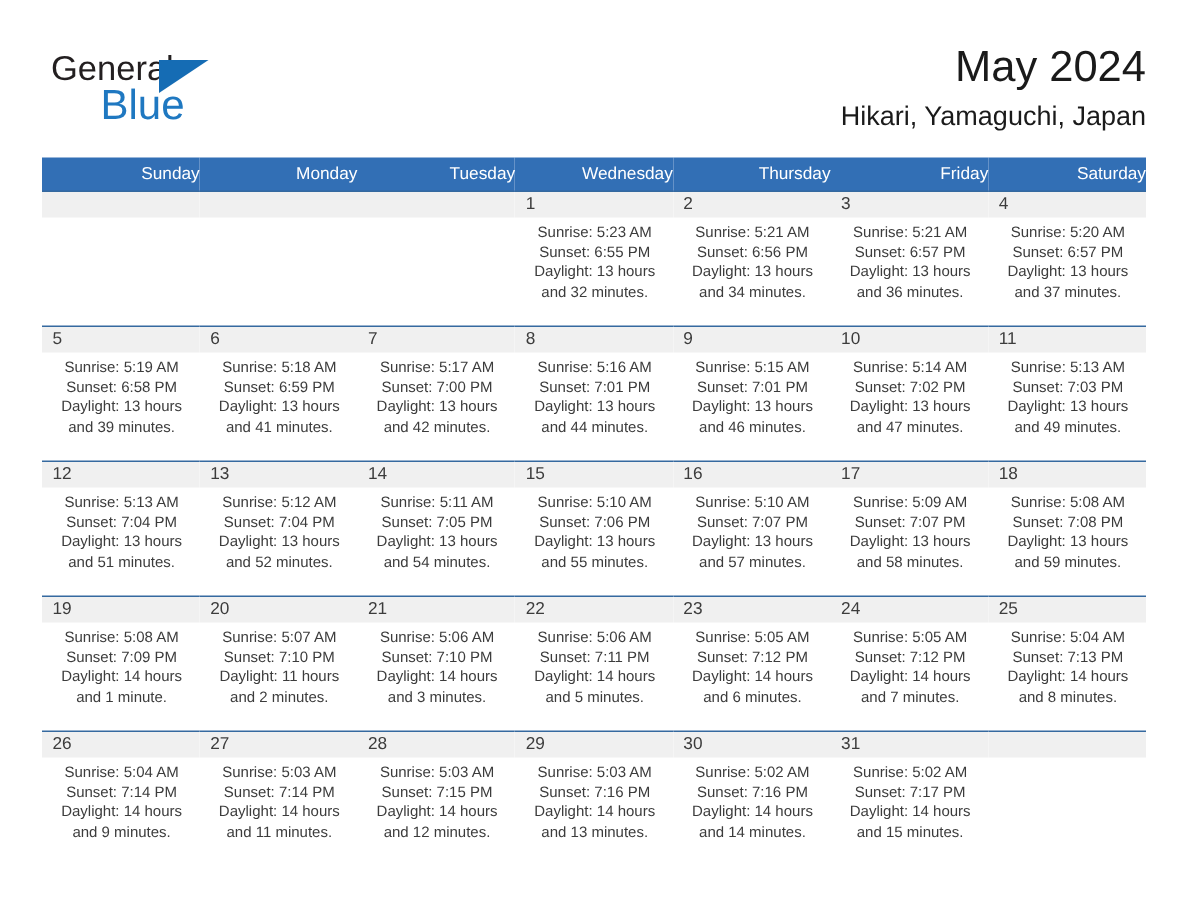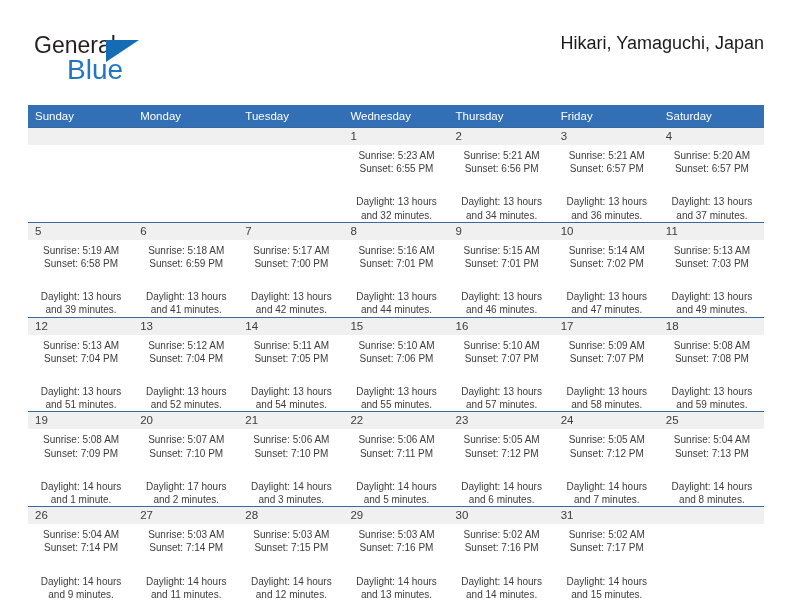--- a/index.html
+++ b/index.html
@@ -92,21 +92,21 @@
     top: 105px;
     width: 736px;
     border-collapse: collapse;
     table-layout: fixed;
   }
   .calendar th {
     background: #326fb5;
     color: #ffffff;
     font-size: 11.5px;
     font-weight: normal;
-    text-align: left;
+    text-align: right;
     padding: 5px 0 5px 7px;
     height: 19px;
     box-sizing: border-box;
     border: none;
   }
   .calendar td {
     vertical-align: top;
     padding: 0;
     height: 90px;
     border-top: 1px solid #3a6fb0;
@@ -132,37 +132,37 @@
     font-size: 10px;
     line-height: 13.2px;
     color: #3c3c3c;
     text-align: center;
   }
   .cell-body div {
     white-space: nowrap;
   }
   .cell-body .wrap {
     white-space: normal;
-    margin-top: 20px;
   }
 </style>
 </head>
 <body>
 
 <div class="page">
 
   <div class="header">
 
     <div class="brand">
       <span class="brand-general">General</span>
       <span class="brand-triangle"></span>
       <span class="brand-blue">Blue</span>
     </div>
 
     <div class="title-block">
+      <div class="cal-title">May 2024</div>
       <div class="cal-subtitle">Hikari, Yamaguchi, Japan</div>
     </div>
 
   </div>
 
   <table class="calendar">
     <thead>
       <tr id="weekday-row">
           <th>Sunday</th>
           <th>Monday</th>
@@ -340,21 +340,21 @@
               <div>Sunrise: 5:08 AM</div>
               <div>Sunset: 7:09 PM</div>
               <div class="wrap">Daylight: 14 hours and 1 minute.</div>
             </div>
           </td>
           <td>
             <div class="daynum-band">20</div>
             <div class="cell-body">
               <div>Sunrise: 5:07 AM</div>
               <div>Sunset: 7:10 PM</div>
-              <div class="wrap">Daylight: 17 hours and 2 minutes.</div>
+              <div class="wrap">Daylight: 11 hours and 2 minutes.</div>
             </div>
           </td>
           <td>
             <div class="daynum-band">21</div>
             <div class="cell-body">
               <div>Sunrise: 5:06 AM</div>
               <div>Sunset: 7:10 PM</div>
               <div class="wrap">Daylight: 14 hours and 3 minutes.</div>
             </div>
           </td>

